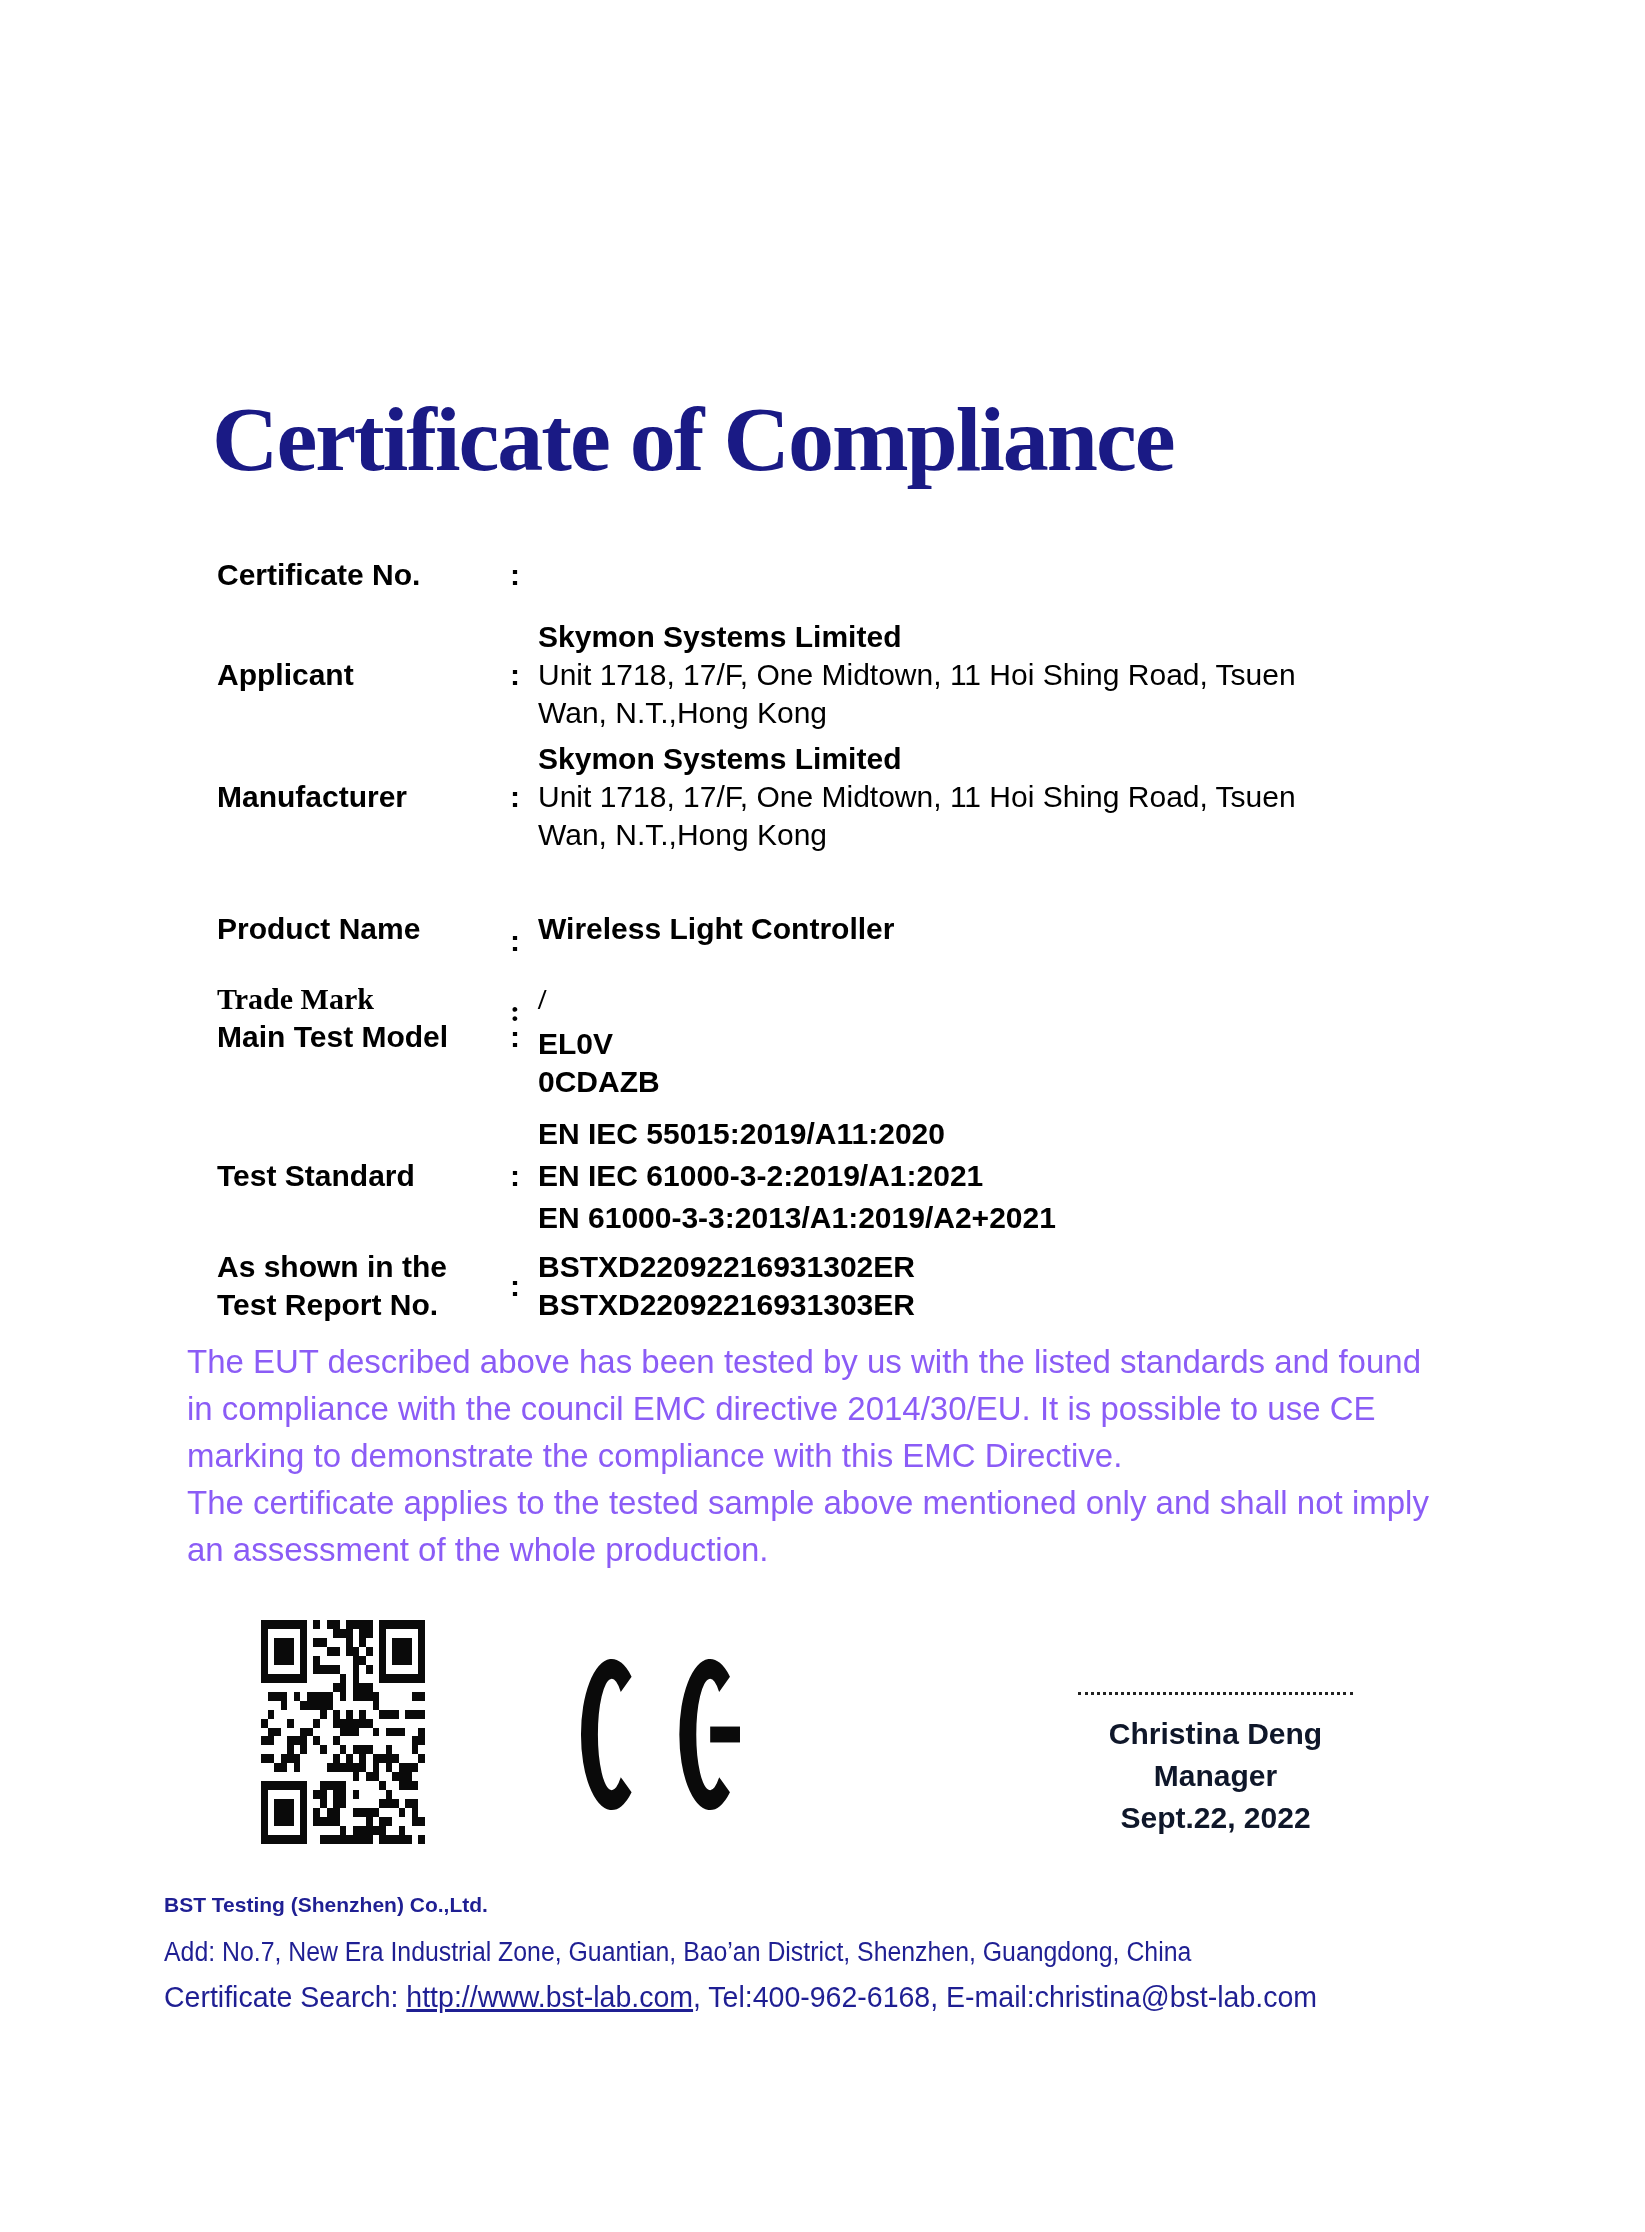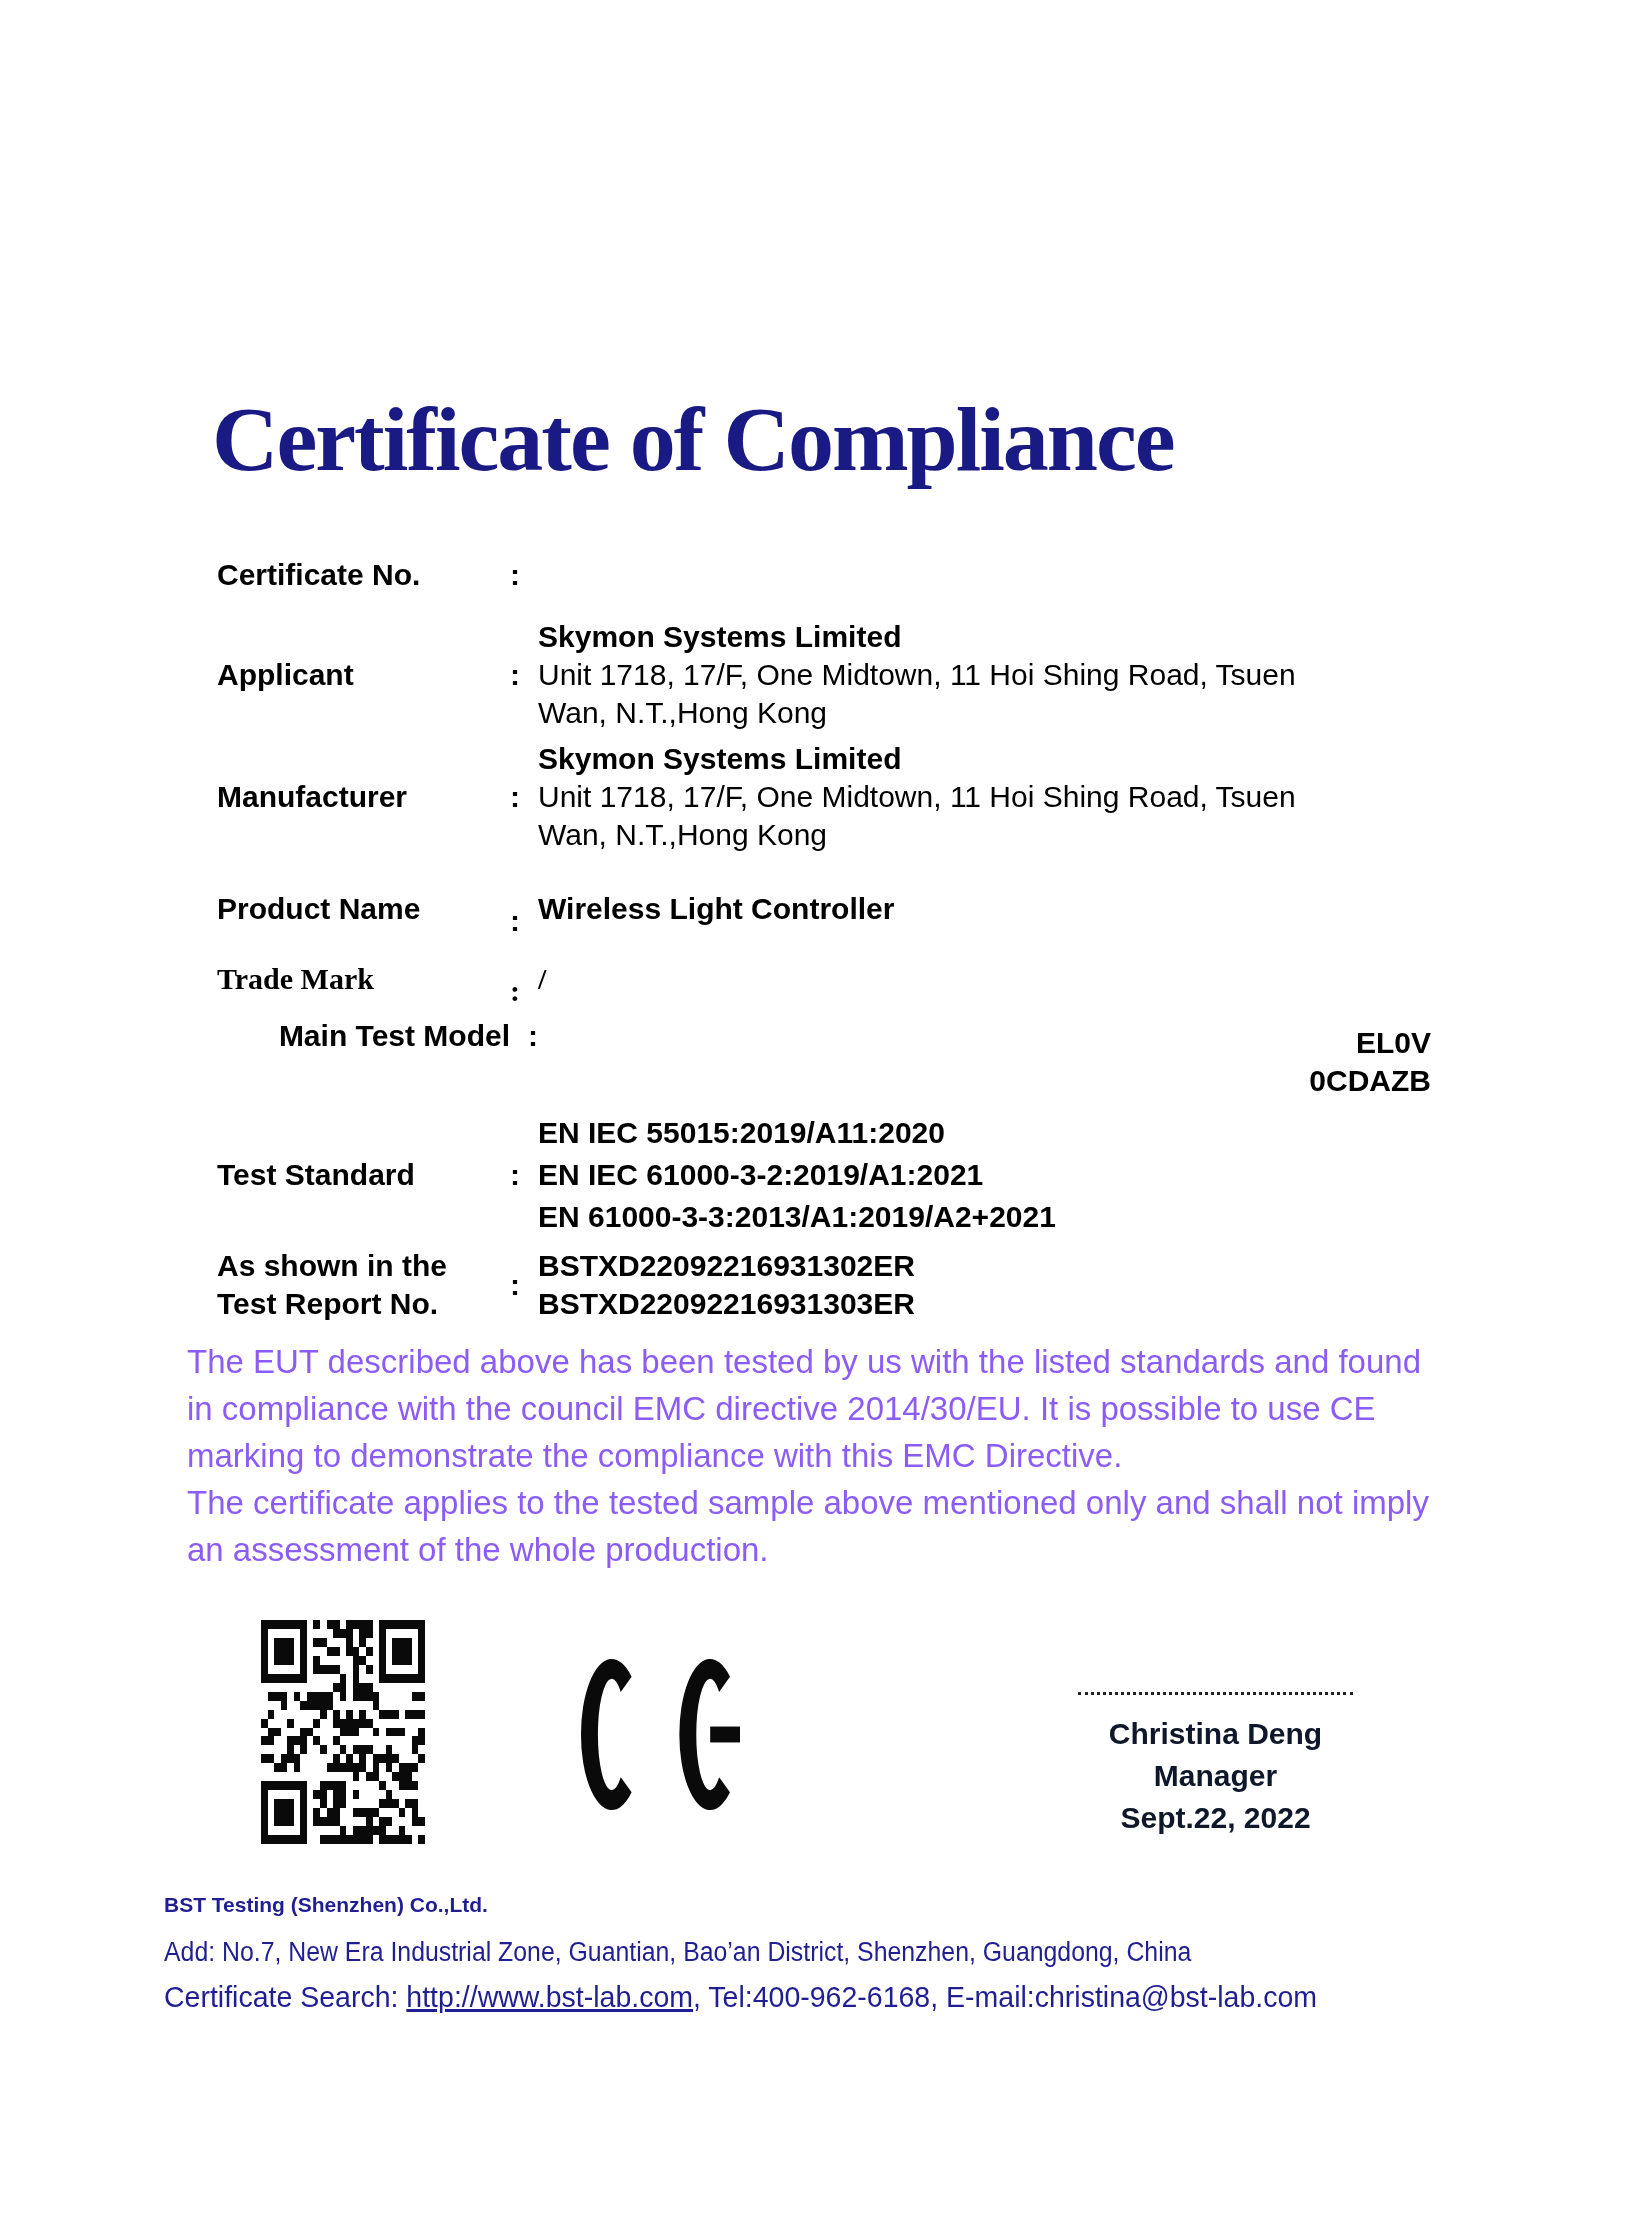--- a/index.html
+++ b/index.html
@@ -30,23 +30,23 @@
   }
   .flabel{font-weight:bold;}
   .fcolon{font-weight:bold;}
   .fvalue{white-space:nowrap;}
   .bold{font-weight:bold;}
   .va-center{align-self:center;}
   .va-top{align-self:start;}
   .colon-low{transform:translateY(12px);}
   .r-applicant{margin-top:24px;}
   .r-manufacturer{margin-top:8px;}
-  .r-product{margin-top:36px;}
+  .r-product{margin-top:56px;}
   .r-trademark{margin-top:32px;font-family:Liberation Serif, serif;}
-  .r-model{margin-top:19px;text-align:right;}
+  .r-model{}
   .r-model .fvalue{margin-top:7px;}
   .r-standard{margin-top:12px;line-height:42px;}
   .r-report{margin-top:9px;}
   
   .paragraph{
     position:absolute;left:187px;top:1338px;
     font-size:33px;line-height:47px;color:#8b5cf6;
     white-space:nowrap;
   }
   

